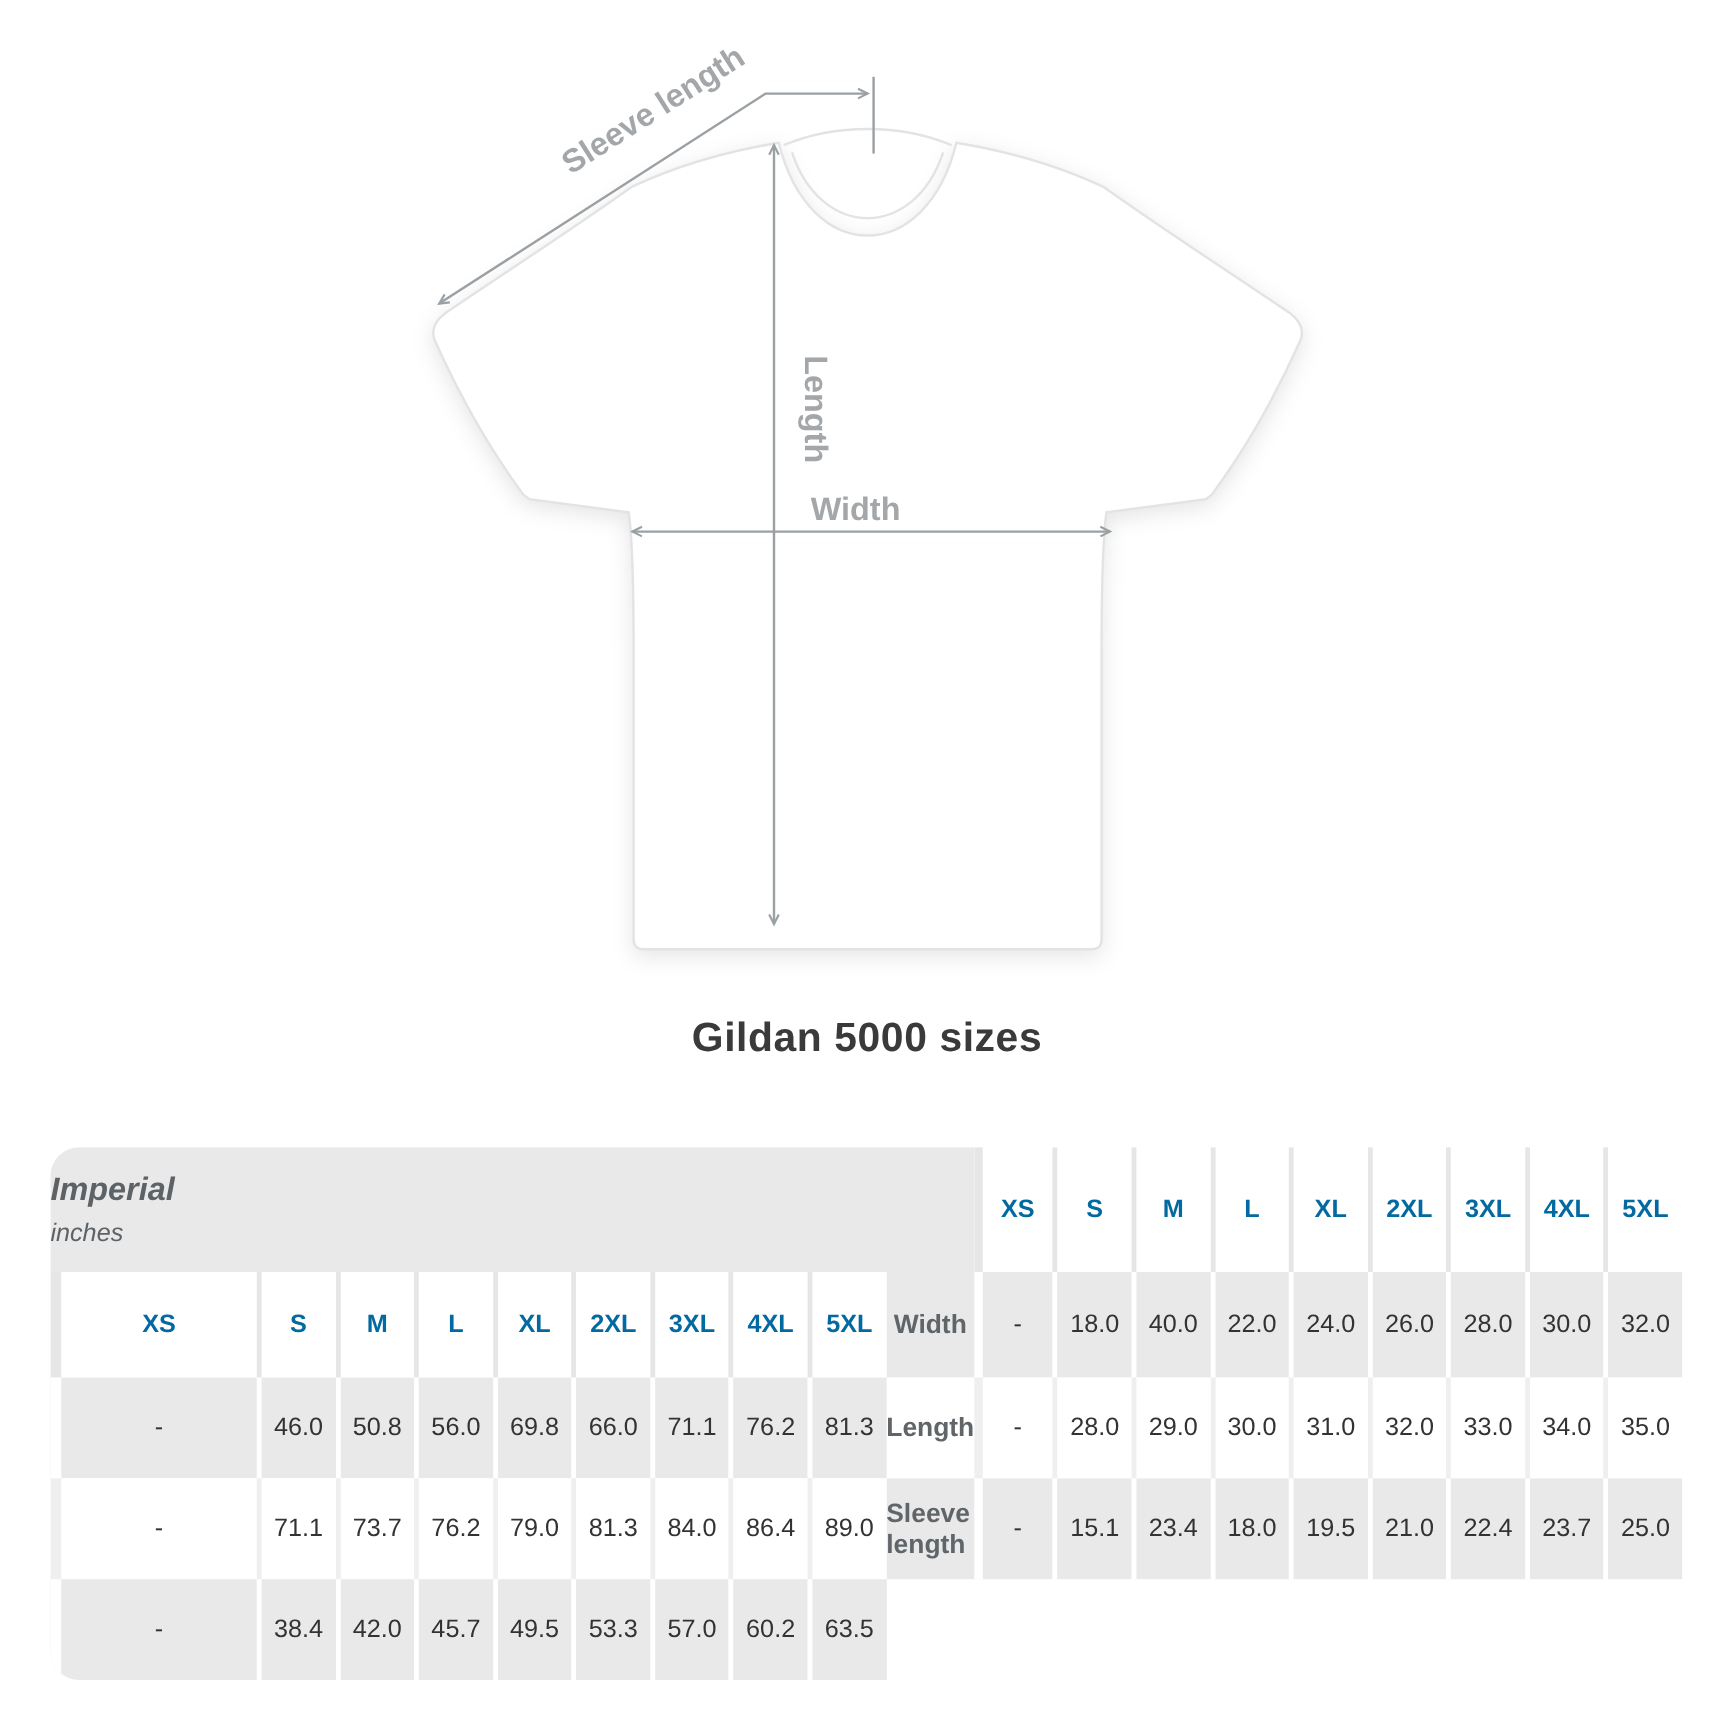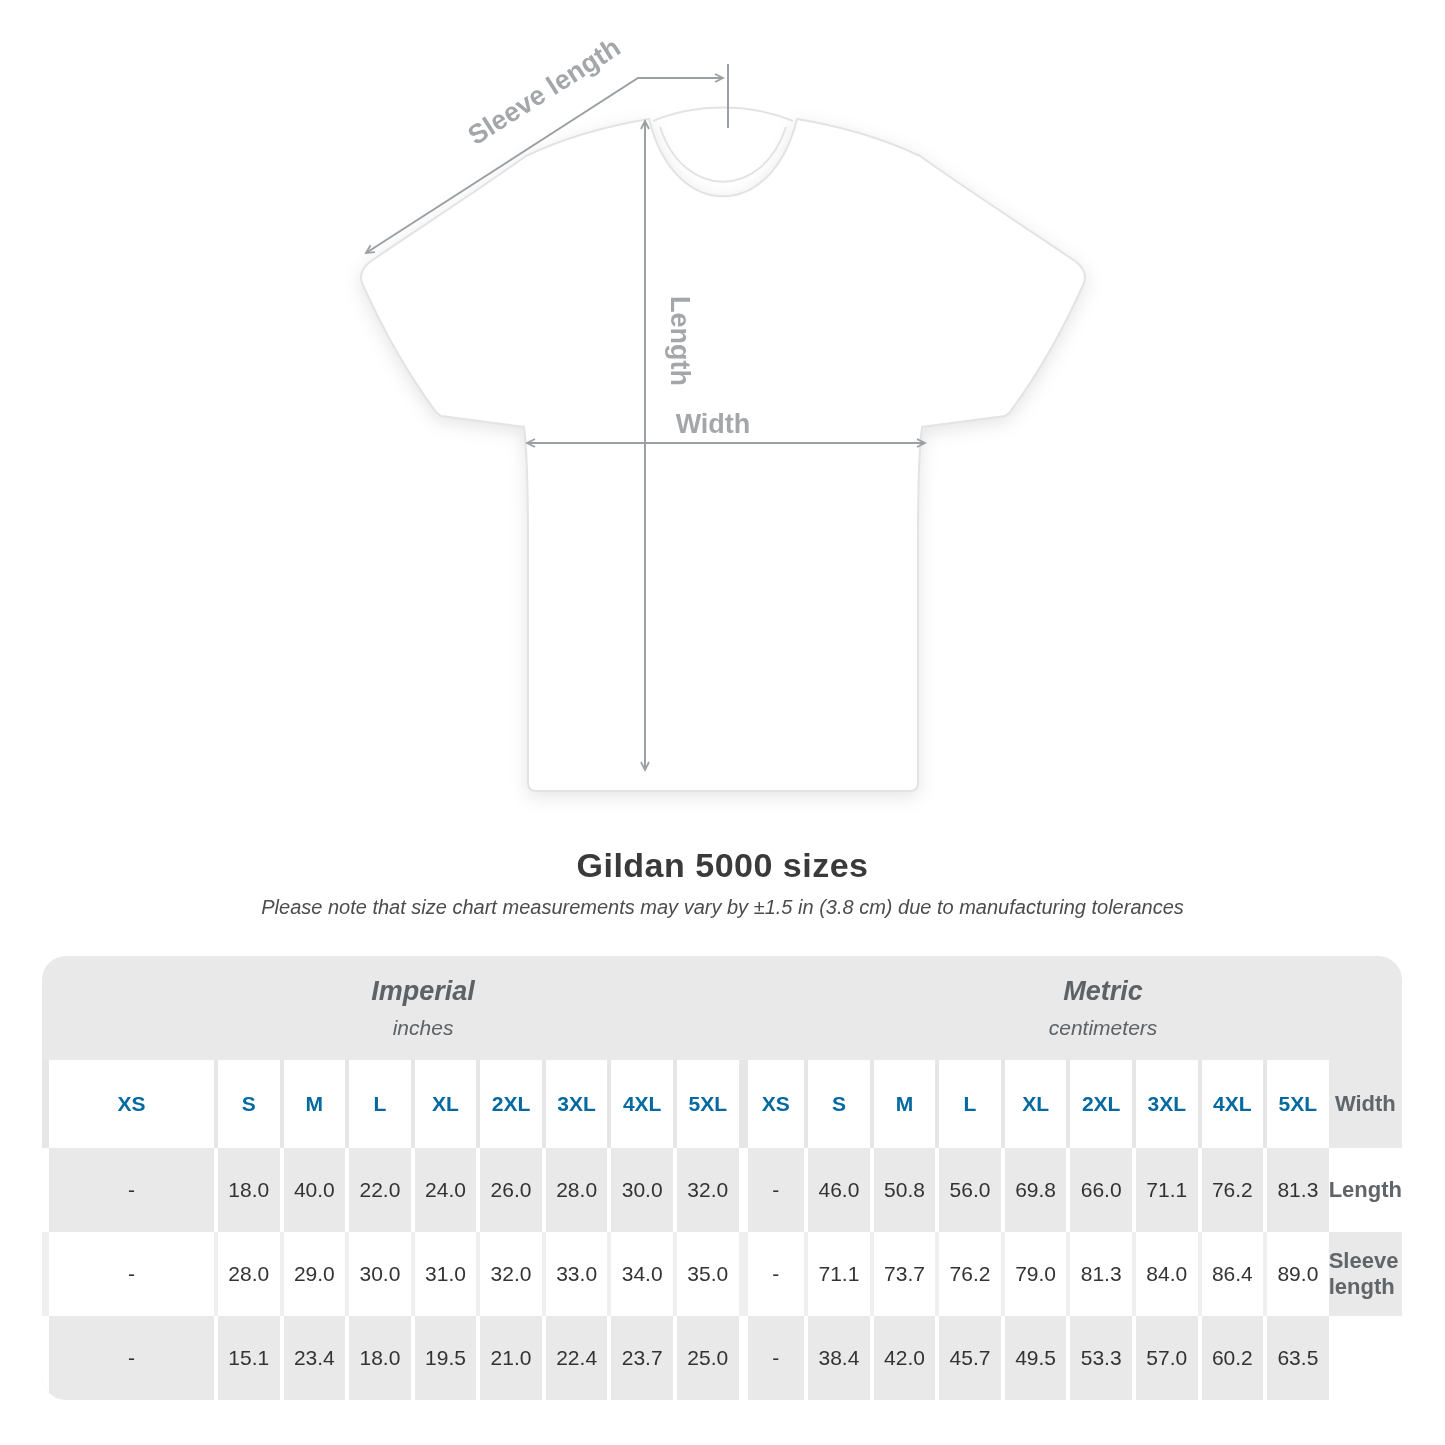--- a/index.html
+++ b/index.html
@@ -18,21 +18,21 @@
   .heading { position:absolute; left:0; top:846px; width:100%; text-align:center; }
   .heading h1 { margin:0; font-size:34px; font-weight:bold; color:#3a3a3a; letter-spacing:0.5px; }
   .heading p  { margin:11px 0 0; font-size:20px; font-style:italic; color:#4c4c4c; }
   
   .table-wrap { position:absolute; left:42px; top:956px; width:1360px; height:444px;
                 border-radius:24px; overflow:hidden; background:#fff; }
   .grid { display:grid; width:100%; height:100%;
           grid-template-columns:172px repeat(18, 1fr);
           grid-template-rows:104px 88px 84px 84px 84px; }
   .band { grid-row:1; background:#e9e9e9; display:flex; flex-direction:column;
-          align-items:center; justify-content:center; }
+          justify-content:center; }
   .band-left  { grid-column:1 / span 10; }
   .band-right { grid-column:11 / span 9; }
   .band-title { font-size:27px; font-weight:bold; font-style:italic; color:#5d6266; }
   .band-unit  { font-size:21px; font-style:italic; color:#5d6266; margin-top:9px; }
   .cell { display:flex; align-items:center; justify-content:center; }
   .corner { background:#fff; font-size:22px; font-weight:bold; color:#5f6568; }
   .hcell  { background:#fff; font-size:21px; font-weight:bold; color:#0369a1;
             border-left:4px solid #e6e6e6; }
   .rlabel { font-size:22px; font-weight:bold; color:#5f6568; }
   .dcell  { font-size:21px; color:#333333; border-left:4px solid; }
@@ -84,32 +84,27 @@
     <line class="measure" x1="645" y1="121" x2="645" y2="770" marker-start="url(#arr)" marker-end="url(#arr)"></line>
     <line class="measure" x1="527" y1="443" x2="925" y2="443" marker-start="url(#arr)" marker-end="url(#arr)"></line>
 
     <text class="measure-label" text-anchor="middle" transform="translate(549,99) rotate(-32.5)">Sleeve length</text>
     <text class="measure-label" text-anchor="middle" transform="translate(671,341) rotate(90)">Length</text>
     <text class="measure-label" text-anchor="middle" x="713" y="433">Width</text>
   </svg>
 
   <div class="heading">
     <h1>Gildan 5000 sizes</h1>
-    <p>Please note that size chart measurements may vary by ±1.5 in (3.8 cm) due to manufacturing tolerances</p>
   </div>
 
   <div class="table-wrap">
     <div class="grid" id="sizeGrid">
       <div class="band band-left">
         <div class="band-title">Imperial</div>
         <div class="band-unit">inches</div>
-      </div>
-      <div class="band band-right">
-        <div class="band-title">Metric</div>
-        <div class="band-unit">centimeters</div>
       </div>
 
     <div class="cell hcell sep-a">XS</div>
         <div class="cell hcell">S</div>
         <div class="cell hcell">M</div>
         <div class="cell hcell">L</div>
         <div class="cell hcell">XL</div>
         <div class="cell hcell">2XL</div>
         <div class="cell hcell">3XL</div>
         <div class="cell hcell">4XL</div>

